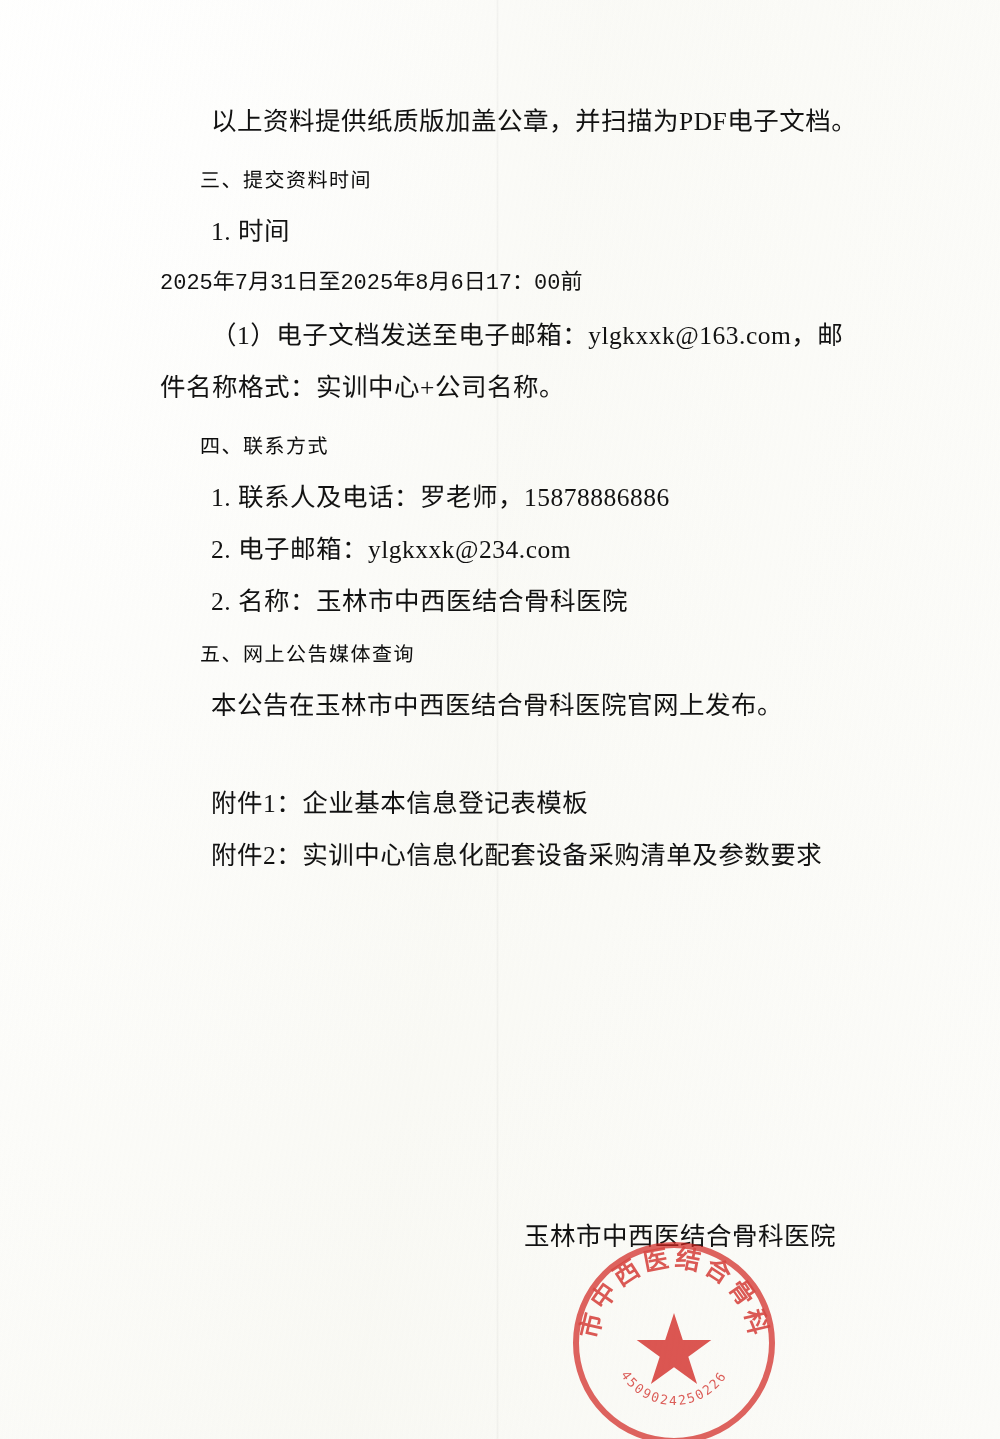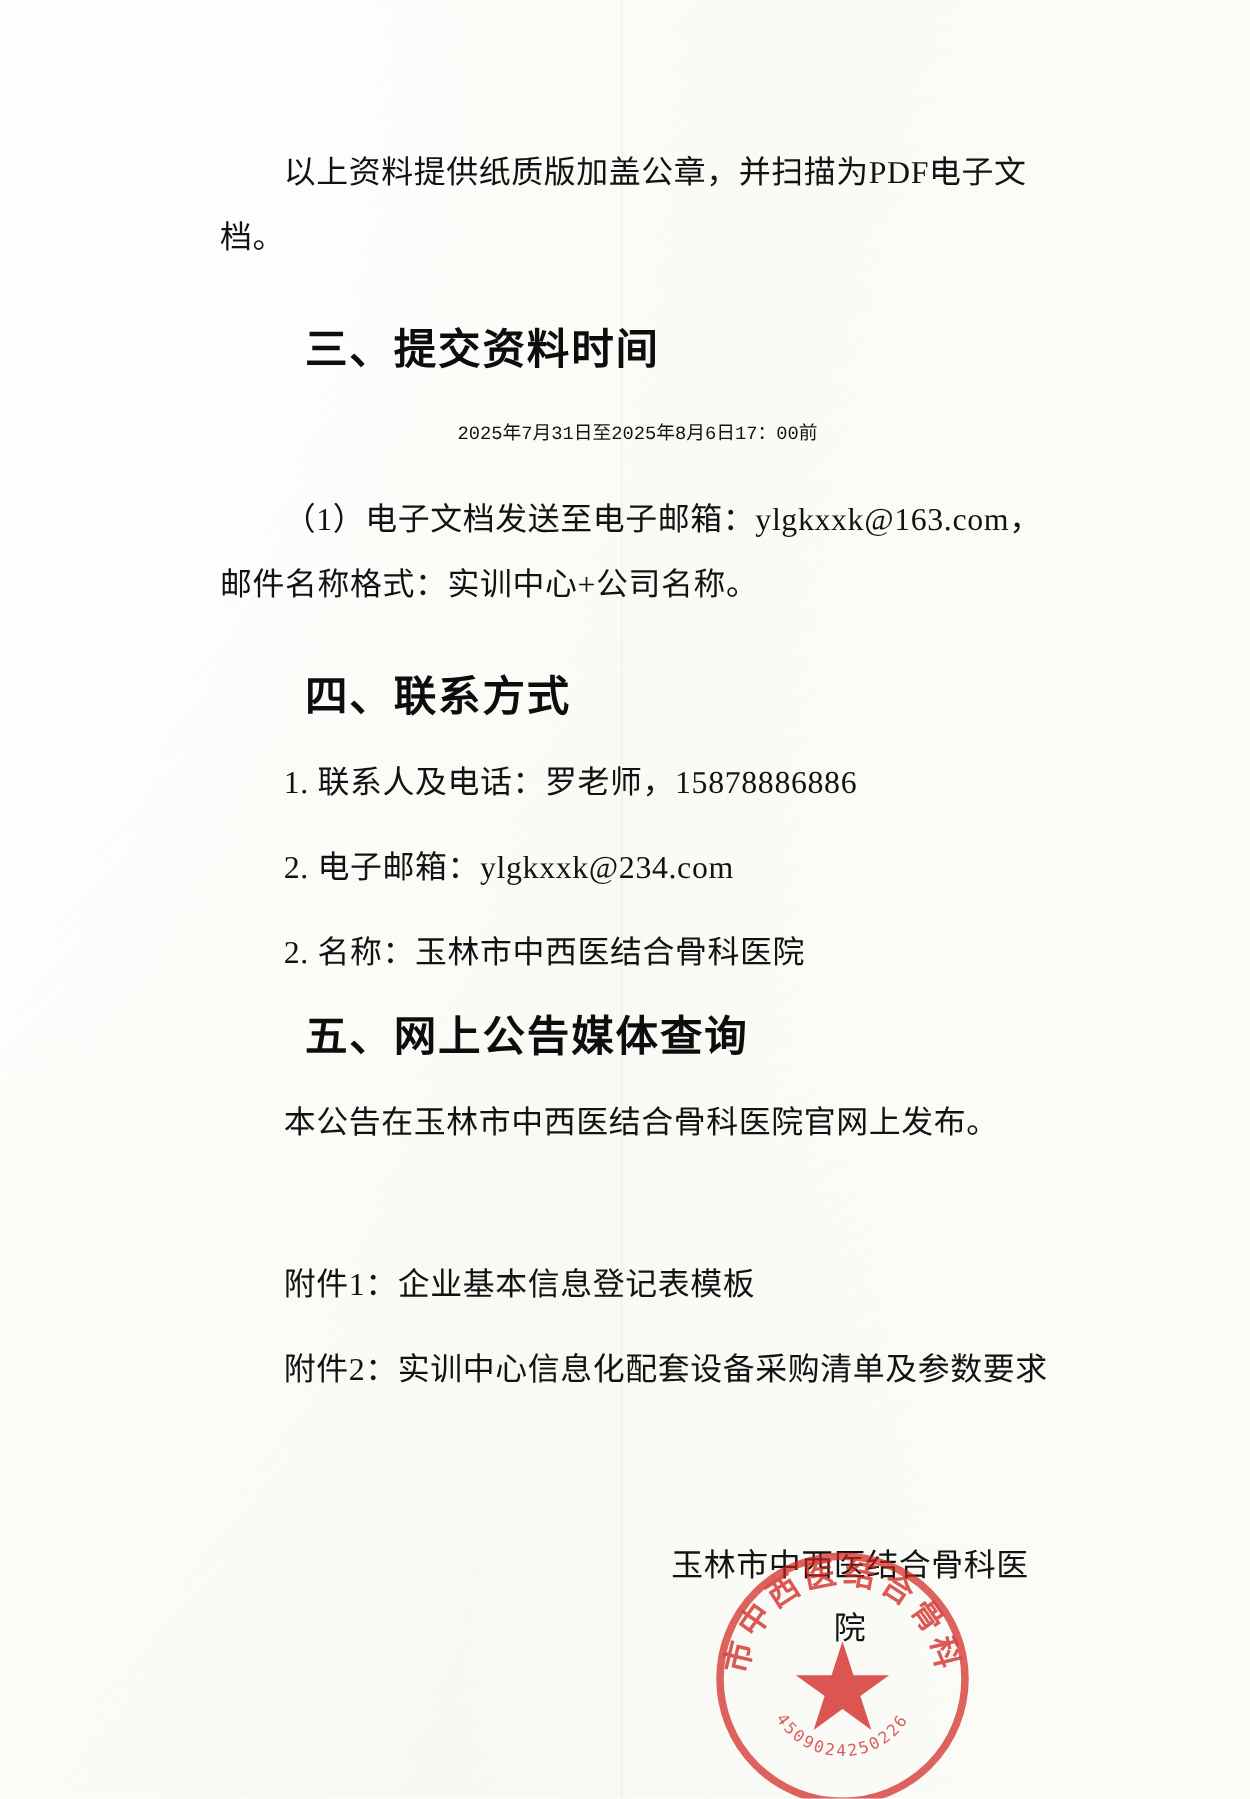--- a/index.html
+++ b/index.html
@@ -45,47 +45,46 @@
   }
 
   .content {
     position: absolute;
     left: 160px;
     top: 96px;
     width: 700px;
   }
 
   p {
-    margin: 16px;
+    margin: 0;
     font-size: 25.5px;
     line-height: 52px;
     letter-spacing: 0.5px;
     color: #121212;
   }
 
   .indent { text-indent: 2em; }
 
   .heading {
     font-family: "DejaVu Sans", "Liberation Sans", sans-serif;
-    font-weight: bold;
-    font-size: 34px;
+    font-weight: normal;
+    font-size: 20px;
     line-height: 52px;
     letter-spacing: 1.5px;
     color: #0d0d0d;
     text-indent: 2em;
   }
 
   .gap-sm { height: 6px; }
   .gap-lg { height: 46px; }
 
   .mono-run {
     font-family: "Liberation Mono", "DejaVu Sans Mono", monospace;
-    font-size: 15px;
+    font-size: 22px;
     letter-spacing: 0px;
-    text-align: center;
   }
 
   
   .signature {
     position: absolute;
     right: 150px;
     top: 1212px;
     text-align: center;
     width: 340px;
   }
@@ -118,20 +117,21 @@
   <div class="fold-line"></div>
 
   <div class="content">
 
     <p class="indent">以上资料提供纸质版加盖公章，并扫描为PDF电子文档。</p>
 
     <div class="gap-sm"></div>
 
     <p class="heading">三、提交资料时间</p>
 
+    <p class="indent">1. 时间</p>
 
     <p class="mono-run">2025年7月31日至2025年8月6日17：00前</p>
 
 
     <p class="indent">（1）电子文档发送至电子邮箱：ylgkxxk@163.com，邮件名称格式：实训中心+公司名称。</p>
 
 
     <div class="gap-sm"></div>
 
     <p class="heading">四、联系方式</p>

